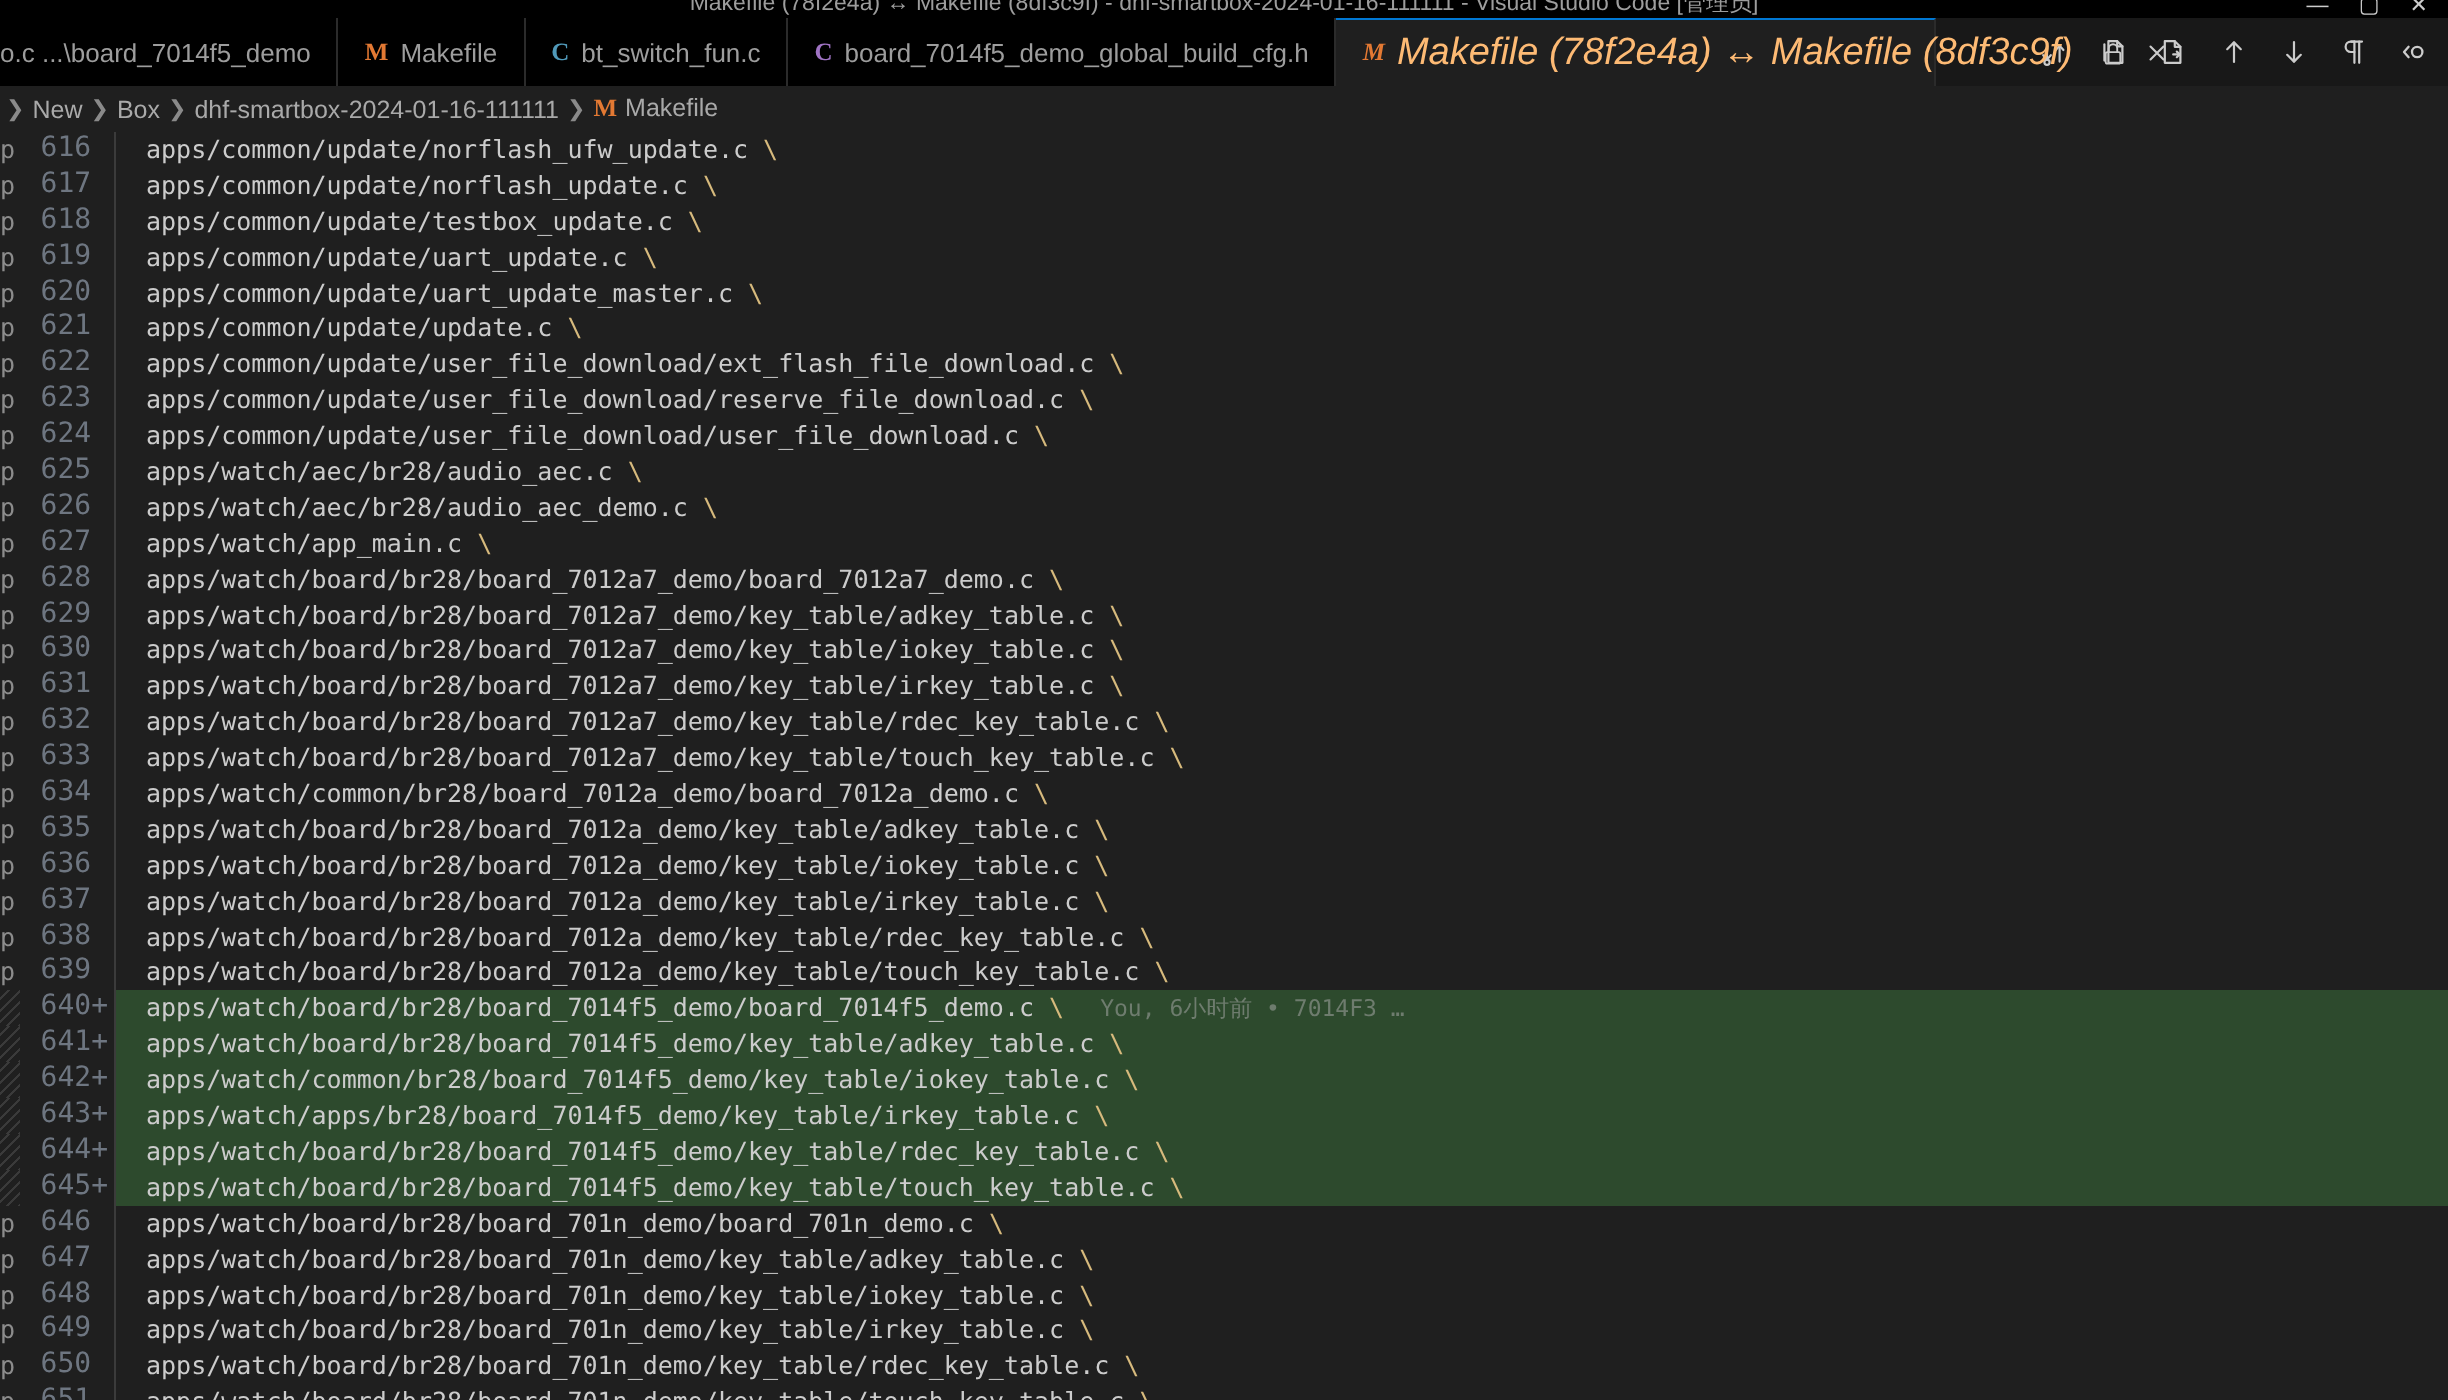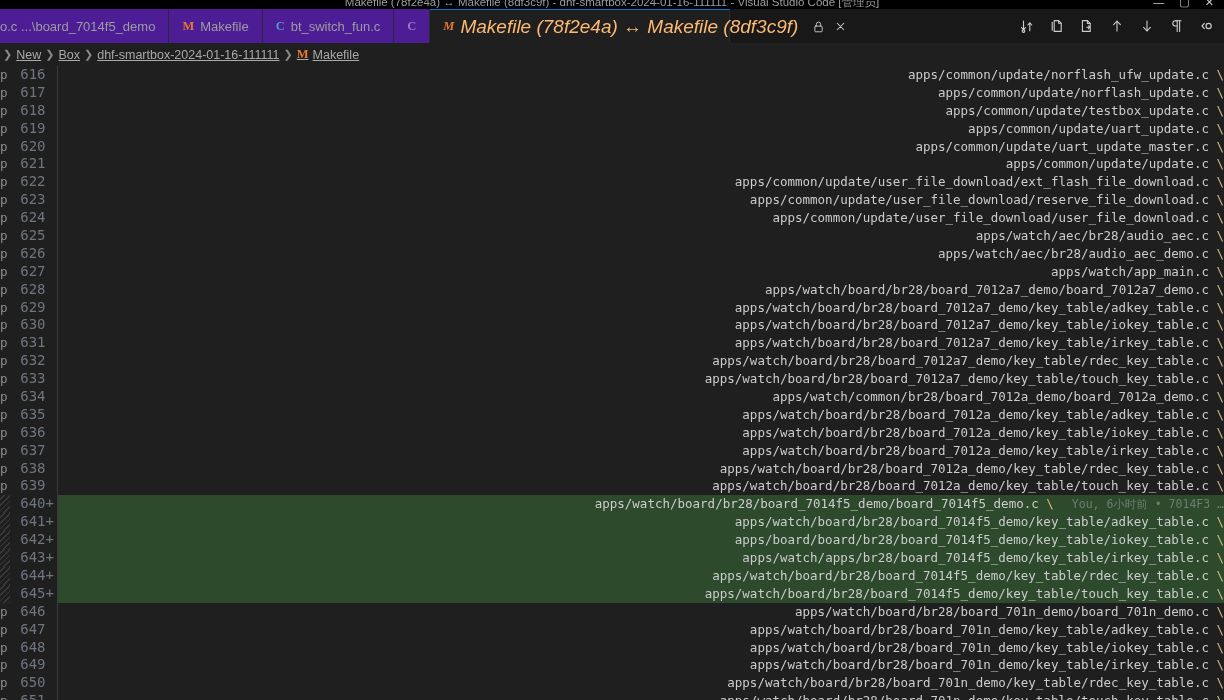--- a/index.html
+++ b/index.html
@@ -25,21 +25,21 @@
     font-size:11px; color:#cccccc; letter-spacing:6px;
   }
 
   
   #tabbar{
     position:absolute; left:0; top:9px; width:1224px; height:34px;
     background:#181818; display:flex; align-items:stretch;
   }
   .tab{
     position:relative; display:flex; align-items:center; gap:6px;
-    padding:0 13px; height:34px; background:#4c1d95;
+    padding:0 13px; height:34px; background:#000000;
     border-right:1px solid #2b2b2b;
     color:#9d9d9d; font-size:13px; white-space:nowrap; cursor:pointer;
     max-width:300px;
   }
   .tab.first{ padding-left:0; }
   .tab .ficon{ font-weight:bold; font-size:12.5px; font-family:"Liberation Serif", serif;}
   .ic-make{ color:#e37933; }
   .ic-c{ color:#519aba; }
   .ic-h{ color:#a074c4; }
   .tab.active{
@@ -62,21 +62,21 @@
     border-radius:4px; cursor:pointer;
   }
   #editor-actions .abtn svg{ display:block; }
 
   
   #breadcrumbs{
     position:absolute; left:0; top:43px; width:1224px; height:23px;
     background:#1f1f1f; display:flex; align-items:center;
     padding-left:2px; font-size:12.5px; color:#a9a9a9; white-space:nowrap;
   }
-  #breadcrumbs .crumb{ padding:0 3px; cursor:pointer; display:flex; align-items:flex-end; gap:4px;text-decoration:underline;}
+  #breadcrumbs .crumb{ padding:0 3px; cursor:pointer; display:flex; align-items:flex-start; gap:4px;}
   #breadcrumbs .sep{ color:#8a8a8a; font-size:11px; padding:0 1px; }
 
   
   #editor{
     position:absolute; left:0; top:66px; width:1224px; height:634px;
     background:#1f1f1f; overflow:hidden;
     font-family:"DejaVu Sans Mono", monospace;
     font-size:12.5px;
   }
   .row{
@@ -101,21 +101,20 @@
   }
   .gut .plus{ color:#6e7681; }
   .bar{
     flex:0 0 11px; width:11px; background:#1f1f1f;
     border-left:1px solid #3b3b3b;
   }
   .row.added .bar{ background:#2d4a2d; border-left:1px solid #3b3b3b;}
   .code{
     flex:1 1 auto; color:#cccccc; padding-left:5px; overflow:hidden;
     position:relative;
-    text-align:right;
   }
   .bs{ color:#d7ba7d; }
   .blame{
     color:#6e7c6e; font-style:normal; padding-left:18px; font-size:11.5px;
     font-family:"DejaVu Sans Mono", monospace;
   }
 </style>
 </head>
 <body>
 
@@ -132,20 +131,21 @@
     <div class="tab">
       <span class="ficon ic-make">M</span>
       <span class="tlabel">Makefile</span>
     </div>
     <div class="tab">
       <span class="ficon ic-c">C</span>
       <span class="tlabel">bt_switch_fun.c</span>
     </div>
     <div class="tab">
       <span class="ficon ic-h">C</span>
+      <span class="tlabel">board_7014f5_demo_global_build_cfg.h</span>
     </div>
     <div class="tab active">
       <span class="ficon ic-make">M</span>
       <span class="tlabel">Makefile (78f2e4a) ↔ Makefile (8df3c9f)</span>
       <span class="acts">
         <span>
           <svg width="13" height="13" viewBox="0 0 16 16" fill="none" stroke="#cccccc" stroke-width="1.15" stroke-linecap="round" stroke-linejoin="round">
             <rect x="3.5" y="7.5" width="9" height="7" rx="1"></rect>
             <path d="M5.4 7.5V5.2a2.6 2.6 0 0 1 5.2 0v2.3"></path>
           </svg>
@@ -251,21 +251,21 @@
     <div class="row"><div class="ovf">p</div><div class="gut"><span>632</span><span class="plus"> </span></div><div class="bar"></div><div class="code"><span>apps/watch/board/br28/board_7012a7_demo/key_table/rdec_key_table.c</span><span class="bs"> \</span></div></div>
     <div class="row"><div class="ovf">p</div><div class="gut"><span>633</span><span class="plus"> </span></div><div class="bar"></div><div class="code"><span>apps/watch/board/br28/board_7012a7_demo/key_table/touch_key_table.c</span><span class="bs"> \</span></div></div>
     <div class="row"><div class="ovf">p</div><div class="gut"><span>634</span><span class="plus"> </span></div><div class="bar"></div><div class="code"><span>apps/watch/common/br28/board_7012a_demo/board_7012a_demo.c</span><span class="bs"> \</span></div></div>
     <div class="row"><div class="ovf">p</div><div class="gut"><span>635</span><span class="plus"> </span></div><div class="bar"></div><div class="code"><span>apps/watch/board/br28/board_7012a_demo/key_table/adkey_table.c</span><span class="bs"> \</span></div></div>
     <div class="row"><div class="ovf">p</div><div class="gut"><span>636</span><span class="plus"> </span></div><div class="bar"></div><div class="code"><span>apps/watch/board/br28/board_7012a_demo/key_table/iokey_table.c</span><span class="bs"> \</span></div></div>
     <div class="row"><div class="ovf">p</div><div class="gut"><span>637</span><span class="plus"> </span></div><div class="bar"></div><div class="code"><span>apps/watch/board/br28/board_7012a_demo/key_table/irkey_table.c</span><span class="bs"> \</span></div></div>
     <div class="row"><div class="ovf">p</div><div class="gut"><span>638</span><span class="plus"> </span></div><div class="bar"></div><div class="code"><span>apps/watch/board/br28/board_7012a_demo/key_table/rdec_key_table.c</span><span class="bs"> \</span></div></div>
     <div class="row"><div class="ovf">p</div><div class="gut"><span>639</span><span class="plus"> </span></div><div class="bar"></div><div class="code"><span>apps/watch/board/br28/board_7012a_demo/key_table/touch_key_table.c</span><span class="bs"> \</span></div></div>
     <div class="row added"><div class="stripe"></div><div class="gut"><span>640</span><span class="plus">+</span></div><div class="bar"></div><div class="code"><span>apps/watch/board/br28/board_7014f5_demo/board_7014f5_demo.c</span><span class="bs"> \</span><span class="blame">You, 6小时前 • 7014F3 …</span></div></div>
     <div class="row added"><div class="stripe"></div><div class="gut"><span>641</span><span class="plus">+</span></div><div class="bar"></div><div class="code"><span>apps/watch/board/br28/board_7014f5_demo/key_table/adkey_table.c</span><span class="bs"> \</span></div></div>
-    <div class="row added"><div class="stripe"></div><div class="gut"><span>642</span><span class="plus">+</span></div><div class="bar"></div><div class="code"><span>apps/board/board/br28/board_7014f5_demo/key_table/iokey_table.c</span><span class="bs"> \</span></div></div>
+    <div class="row added"><div class="stripe"></div><div class="gut"><span>642</span><span class="plus">+</span></div><div class="bar"></div><div class="code"><span>apps/watch/common/br28/board_7014f5_demo/key_table/iokey_table.c</span><span class="bs"> \</span></div></div>
     <div class="row added"><div class="stripe"></div><div class="gut"><span>643</span><span class="plus">+</span></div><div class="bar"></div><div class="code"><span>apps/watch/apps/br28/board_7014f5_demo/key_table/irkey_table.c</span><span class="bs"> \</span></div></div>
     <div class="row added"><div class="stripe"></div><div class="gut"><span>644</span><span class="plus">+</span></div><div class="bar"></div><div class="code"><span>apps/watch/board/br28/board_7014f5_demo/key_table/rdec_key_table.c</span><span class="bs"> \</span></div></div>
     <div class="row added"><div class="stripe"></div><div class="gut"><span>645</span><span class="plus">+</span></div><div class="bar"></div><div class="code"><span>apps/watch/board/br28/board_7014f5_demo/key_table/touch_key_table.c</span><span class="bs"> \</span></div></div>
     <div class="row"><div class="ovf">p</div><div class="gut"><span>646</span><span class="plus"> </span></div><div class="bar"></div><div class="code"><span>apps/watch/board/br28/board_701n_demo/board_701n_demo.c</span><span class="bs"> \</span></div></div>
     <div class="row"><div class="ovf">p</div><div class="gut"><span>647</span><span class="plus"> </span></div><div class="bar"></div><div class="code"><span>apps/watch/board/br28/board_701n_demo/key_table/adkey_table.c</span><span class="bs"> \</span></div></div>
     <div class="row"><div class="ovf">p</div><div class="gut"><span>648</span><span class="plus"> </span></div><div class="bar"></div><div class="code"><span>apps/watch/board/br28/board_701n_demo/key_table/iokey_table.c</span><span class="bs"> \</span></div></div>
     <div class="row"><div class="ovf">p</div><div class="gut"><span>649</span><span class="plus"> </span></div><div class="bar"></div><div class="code"><span>apps/watch/board/br28/board_701n_demo/key_table/irkey_table.c</span><span class="bs"> \</span></div></div>
     <div class="row"><div class="ovf">p</div><div class="gut"><span>650</span><span class="plus"> </span></div><div class="bar"></div><div class="code"><span>apps/watch/board/br28/board_701n_demo/key_table/rdec_key_table.c</span><span class="bs"> \</span></div></div>
     <div class="row"><div class="ovf">p</div><div class="gut"><span>651</span><span class="plus"> </span></div><div class="bar"></div><div class="code"><span>apps/watch/board/br28/board_701n_demo/key_table/touch_key_table.c</span><span class="bs"> \</span></div></div>
   </div>

